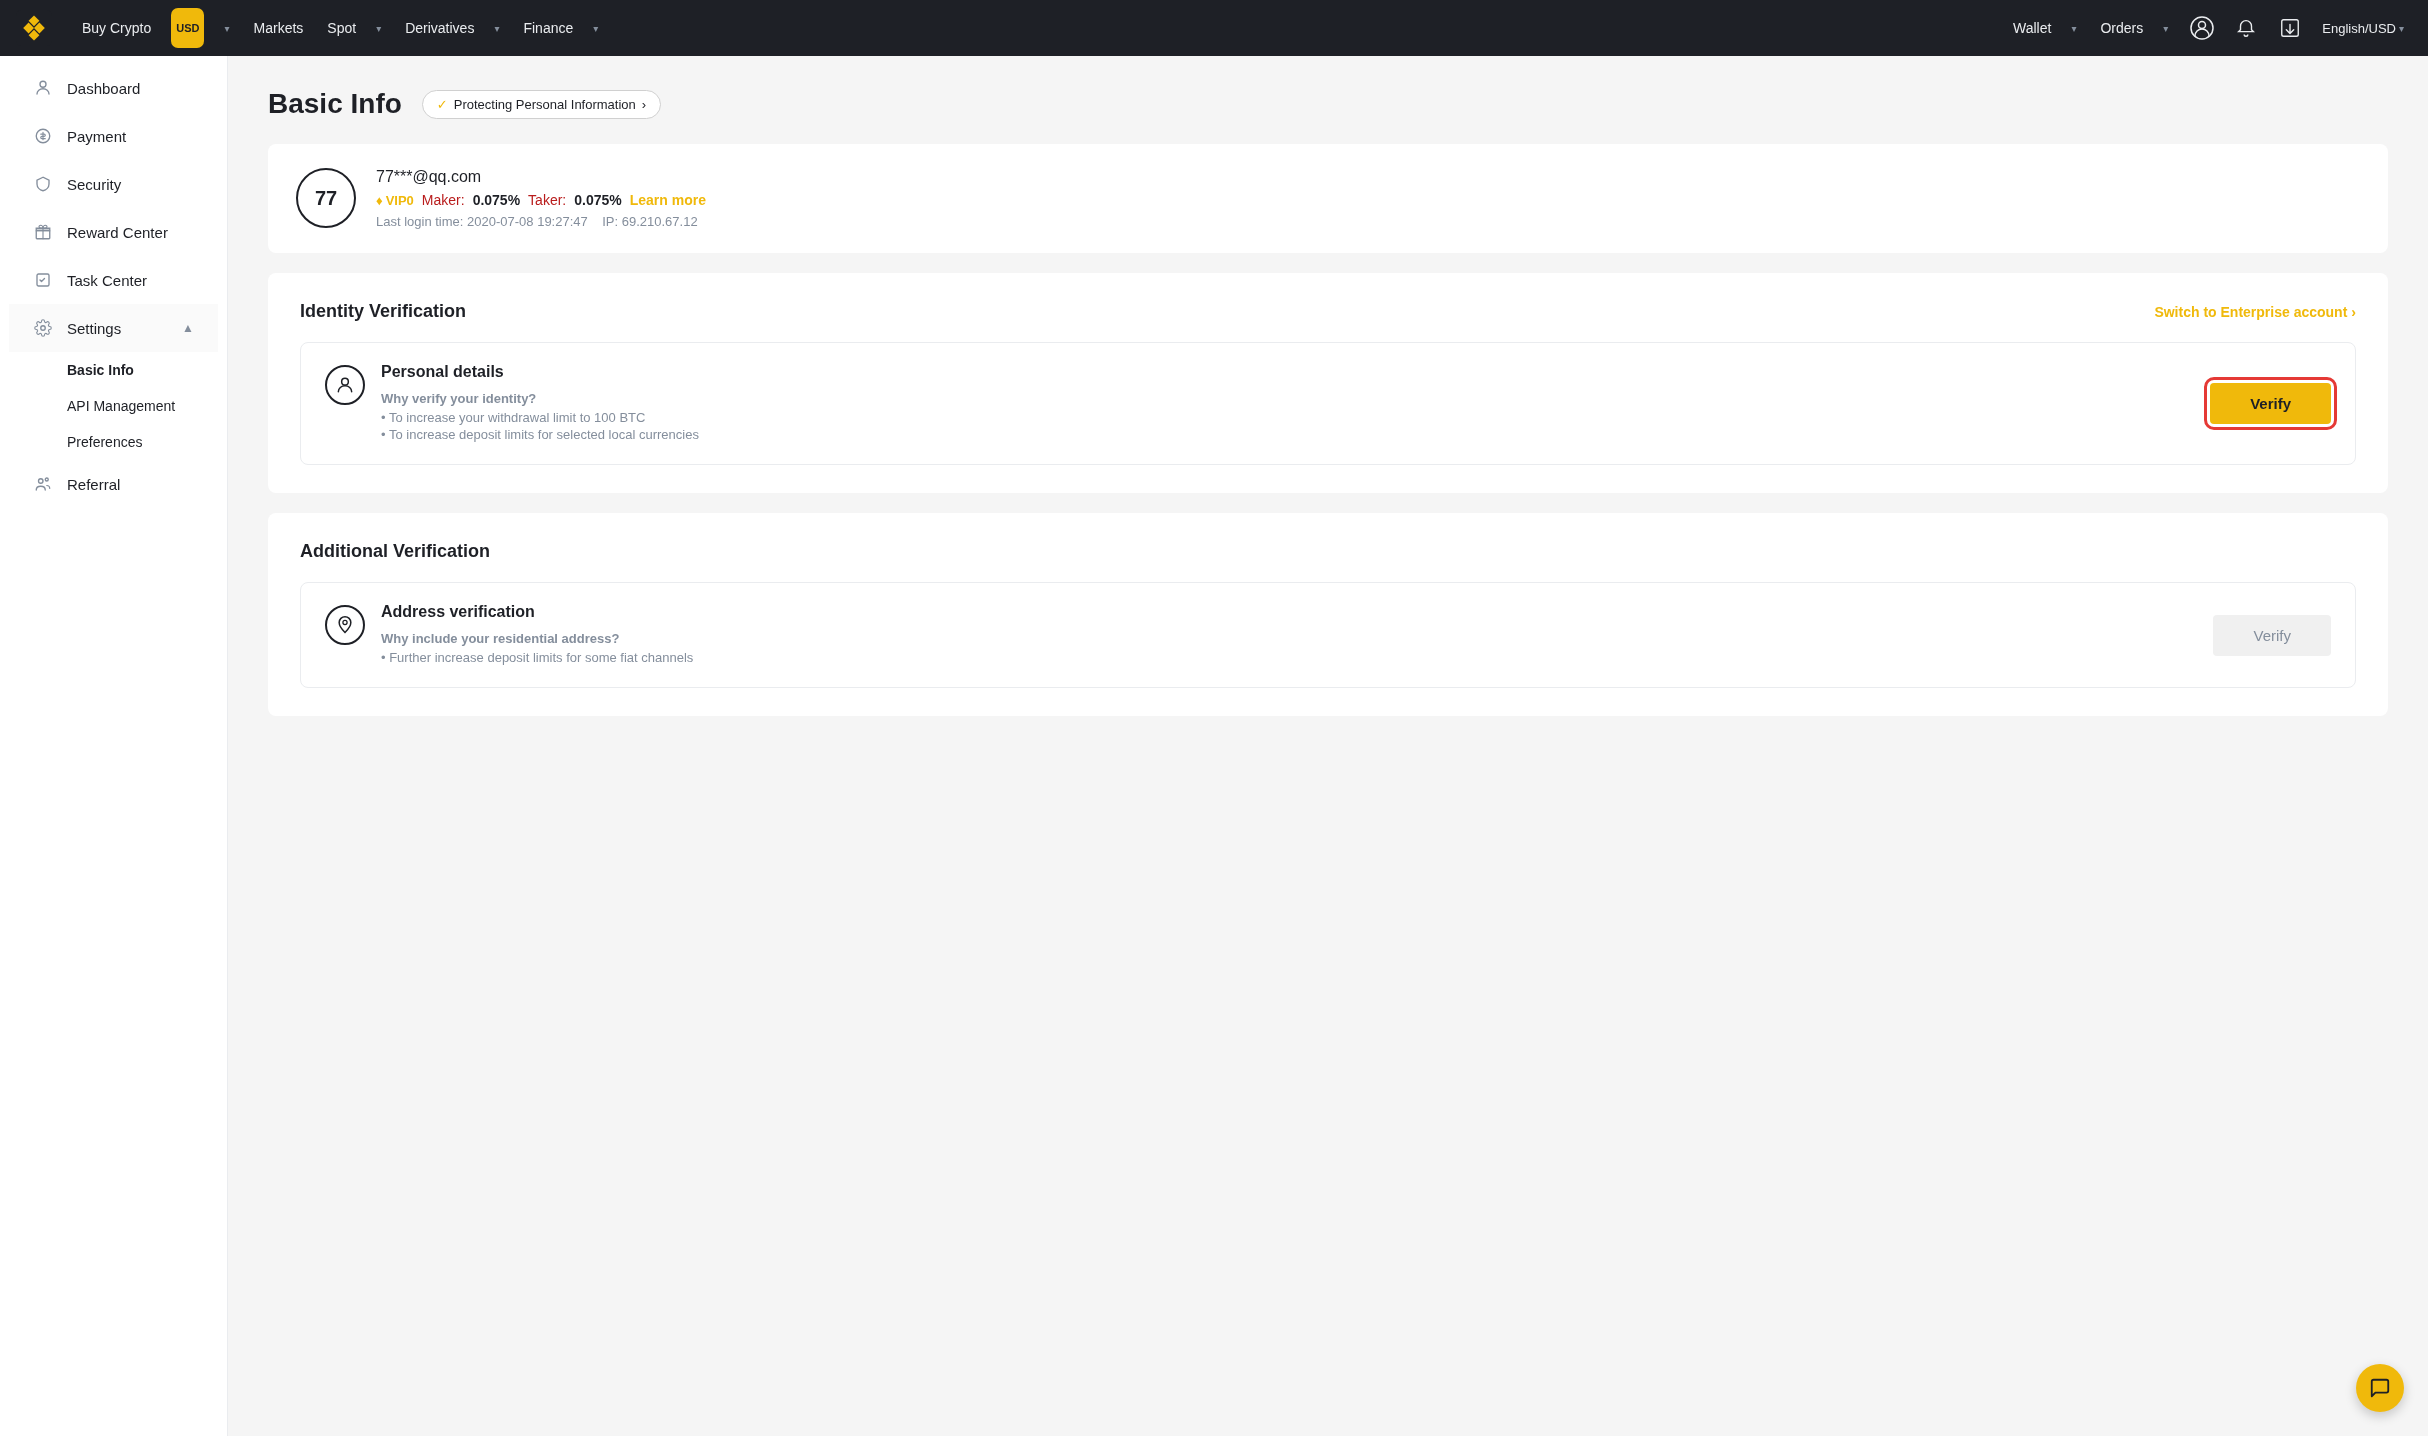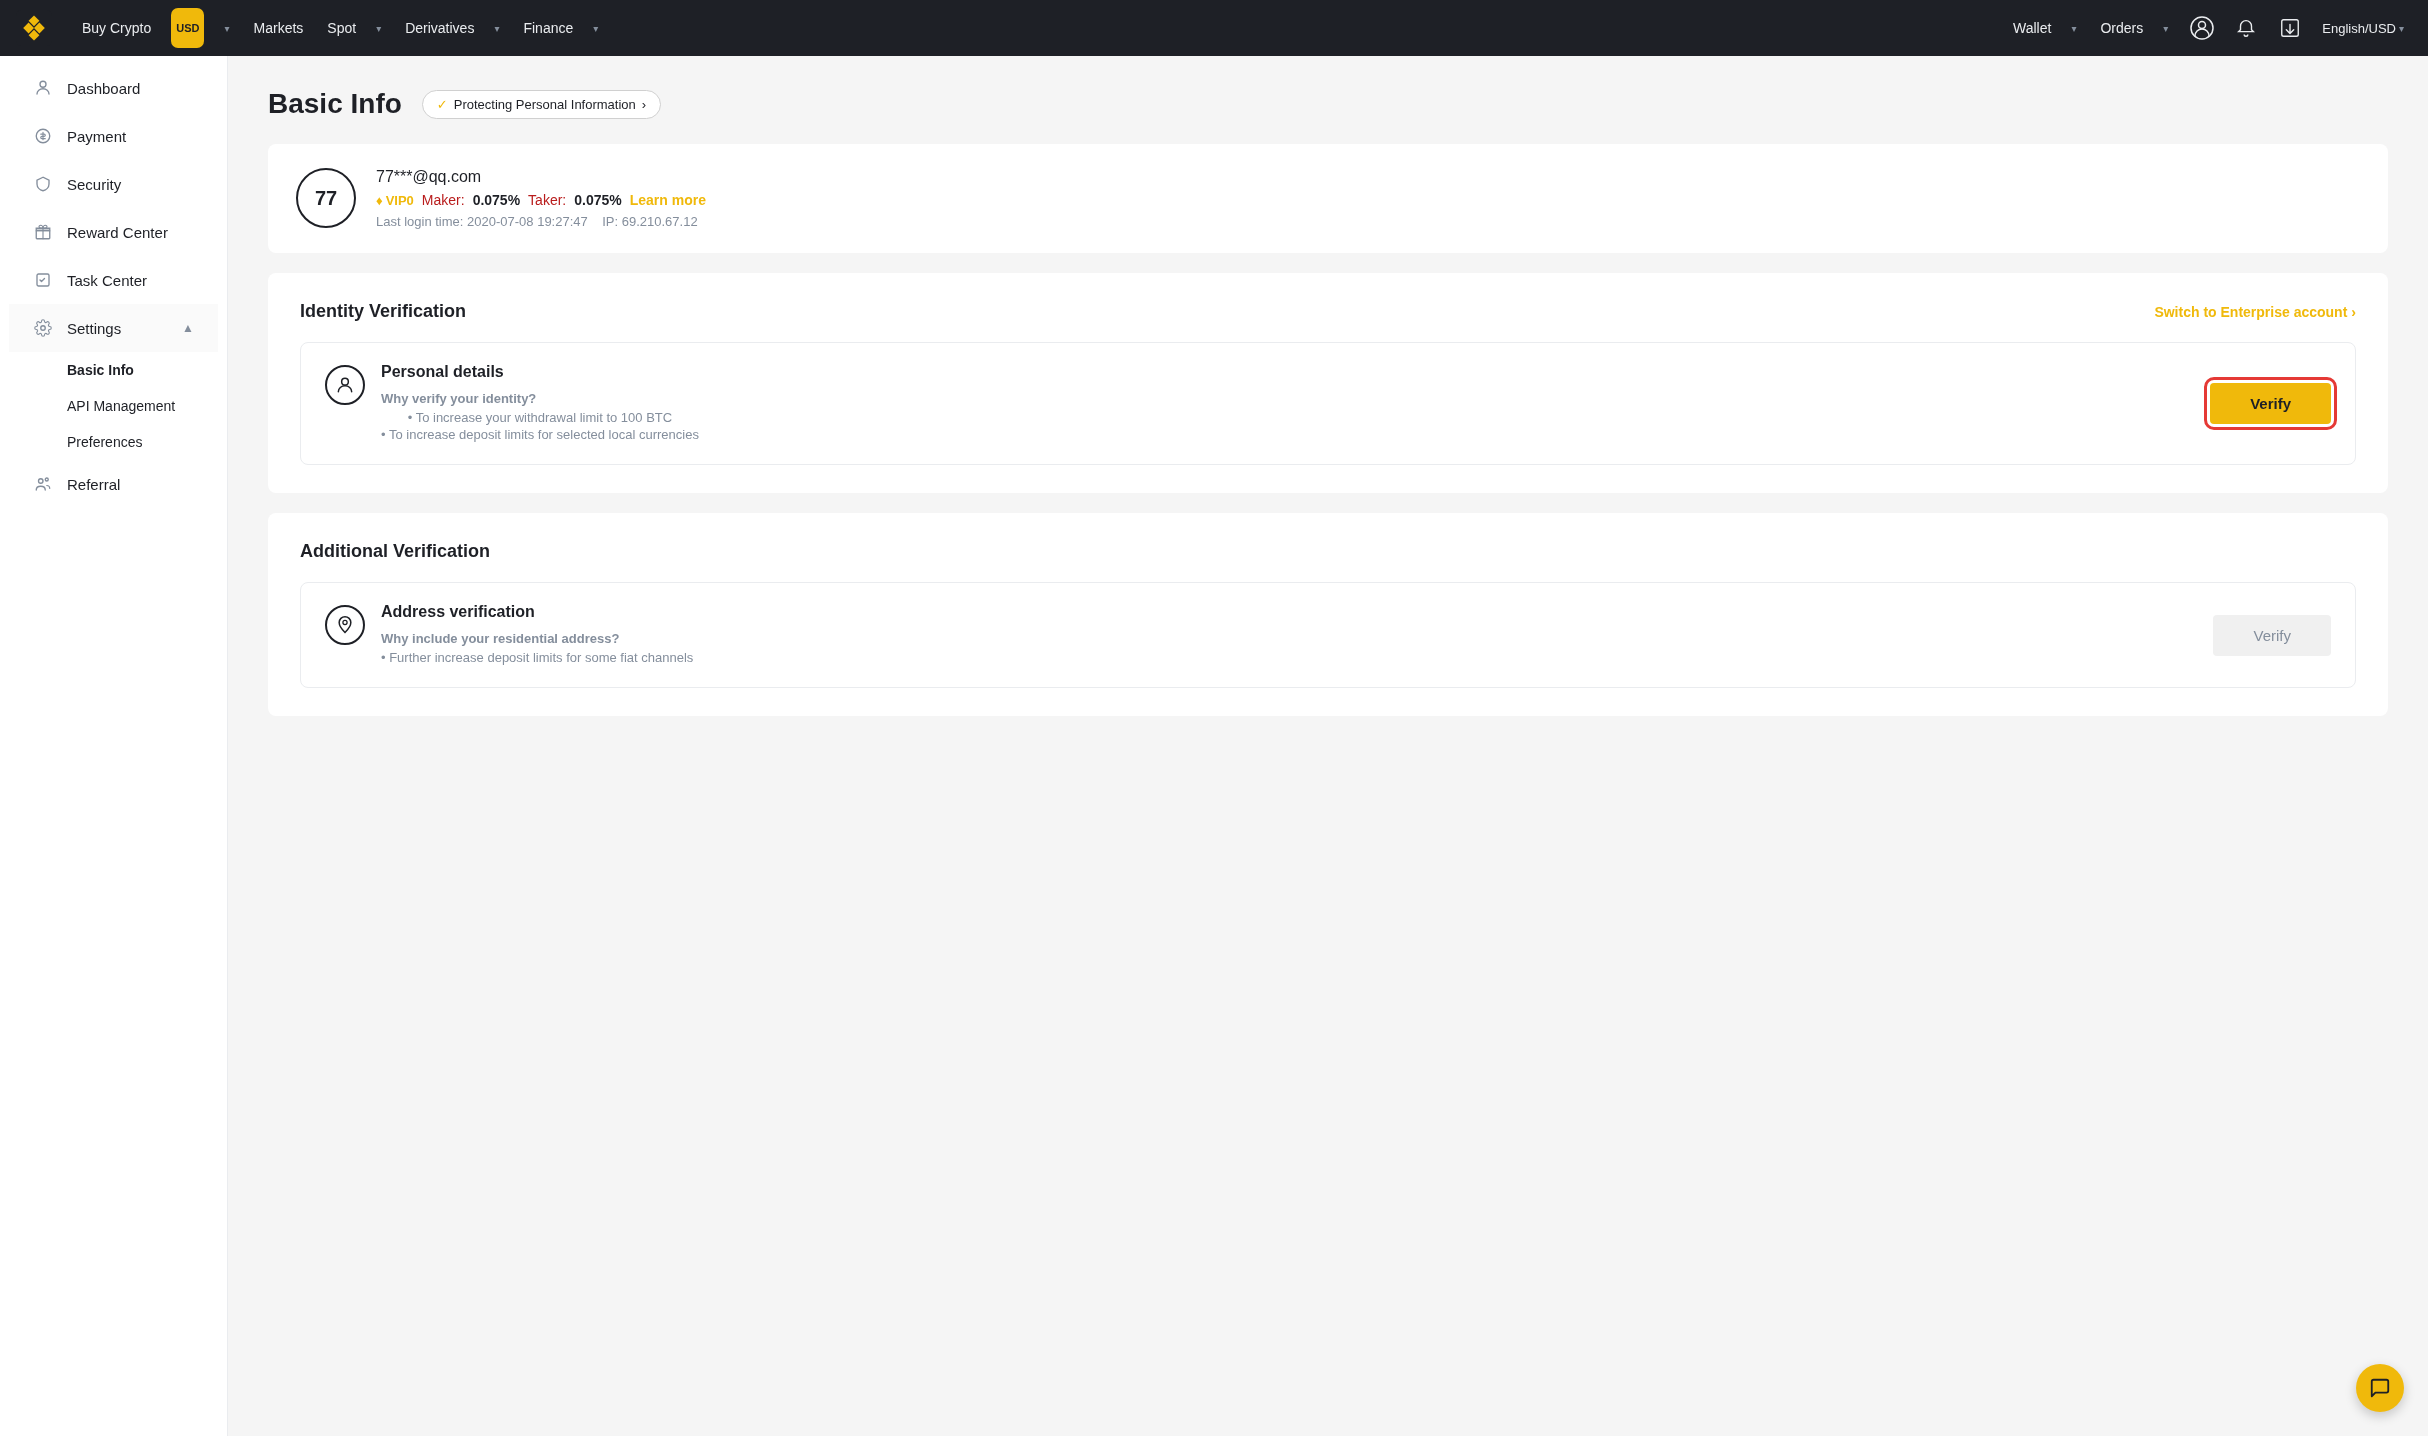--- a/index.html
+++ b/index.html
@@ -104,21 +104,21 @@
 
     .verification-item {
       border: 1px solid #eaecef; border-radius: 8px; padding: 20px 24px;
       display: flex; align-items: flex-start; justify-content: space-between; gap: 16px;
     }
     .verif-left { display: flex; align-items: flex-start; gap: 16px; }
     .verif-icon { width: 40px; height: 40px; border-radius: 50%; border: 2px solid #1e2026; display: flex; align-items: center; justify-content: center; font-size: 18px; color: #1e2026; flex-shrink: 0; margin-top: 2px; }
     .verif-info {}
     .verif-name { font-size: 16px; font-weight: 600; color: #1e2026; margin-bottom: 10px; }
     .verif-why { font-size: 13px; font-weight: 600; color: #848e9c; margin-bottom: 4px; }
-    .verif-bullet { font-size: 13px; color: #848e9c; margin-bottom: 2px; text-align: center; }
+    .verif-bullet { font-size: 13px; color: #848e9c; margin-bottom: 2px; }
 
     .verify-btn {
       background: #f0b90b; color: #1e2026; border: none; border-radius: 4px;
       padding: 12px 40px; font-size: 15px; font-weight: 600; cursor: pointer;
       outline: 3px solid #e53935; outline-offset: 3px; flex-shrink: 0; align-self: center;
     }
     .verify-btn-disabled {
       background: #f0f0f0; color: #848e9c; border: none; border-radius: 4px;
       padding: 12px 40px; font-size: 15px; font-weight: 500; cursor: default;
       flex-shrink: 0; align-self: center;

